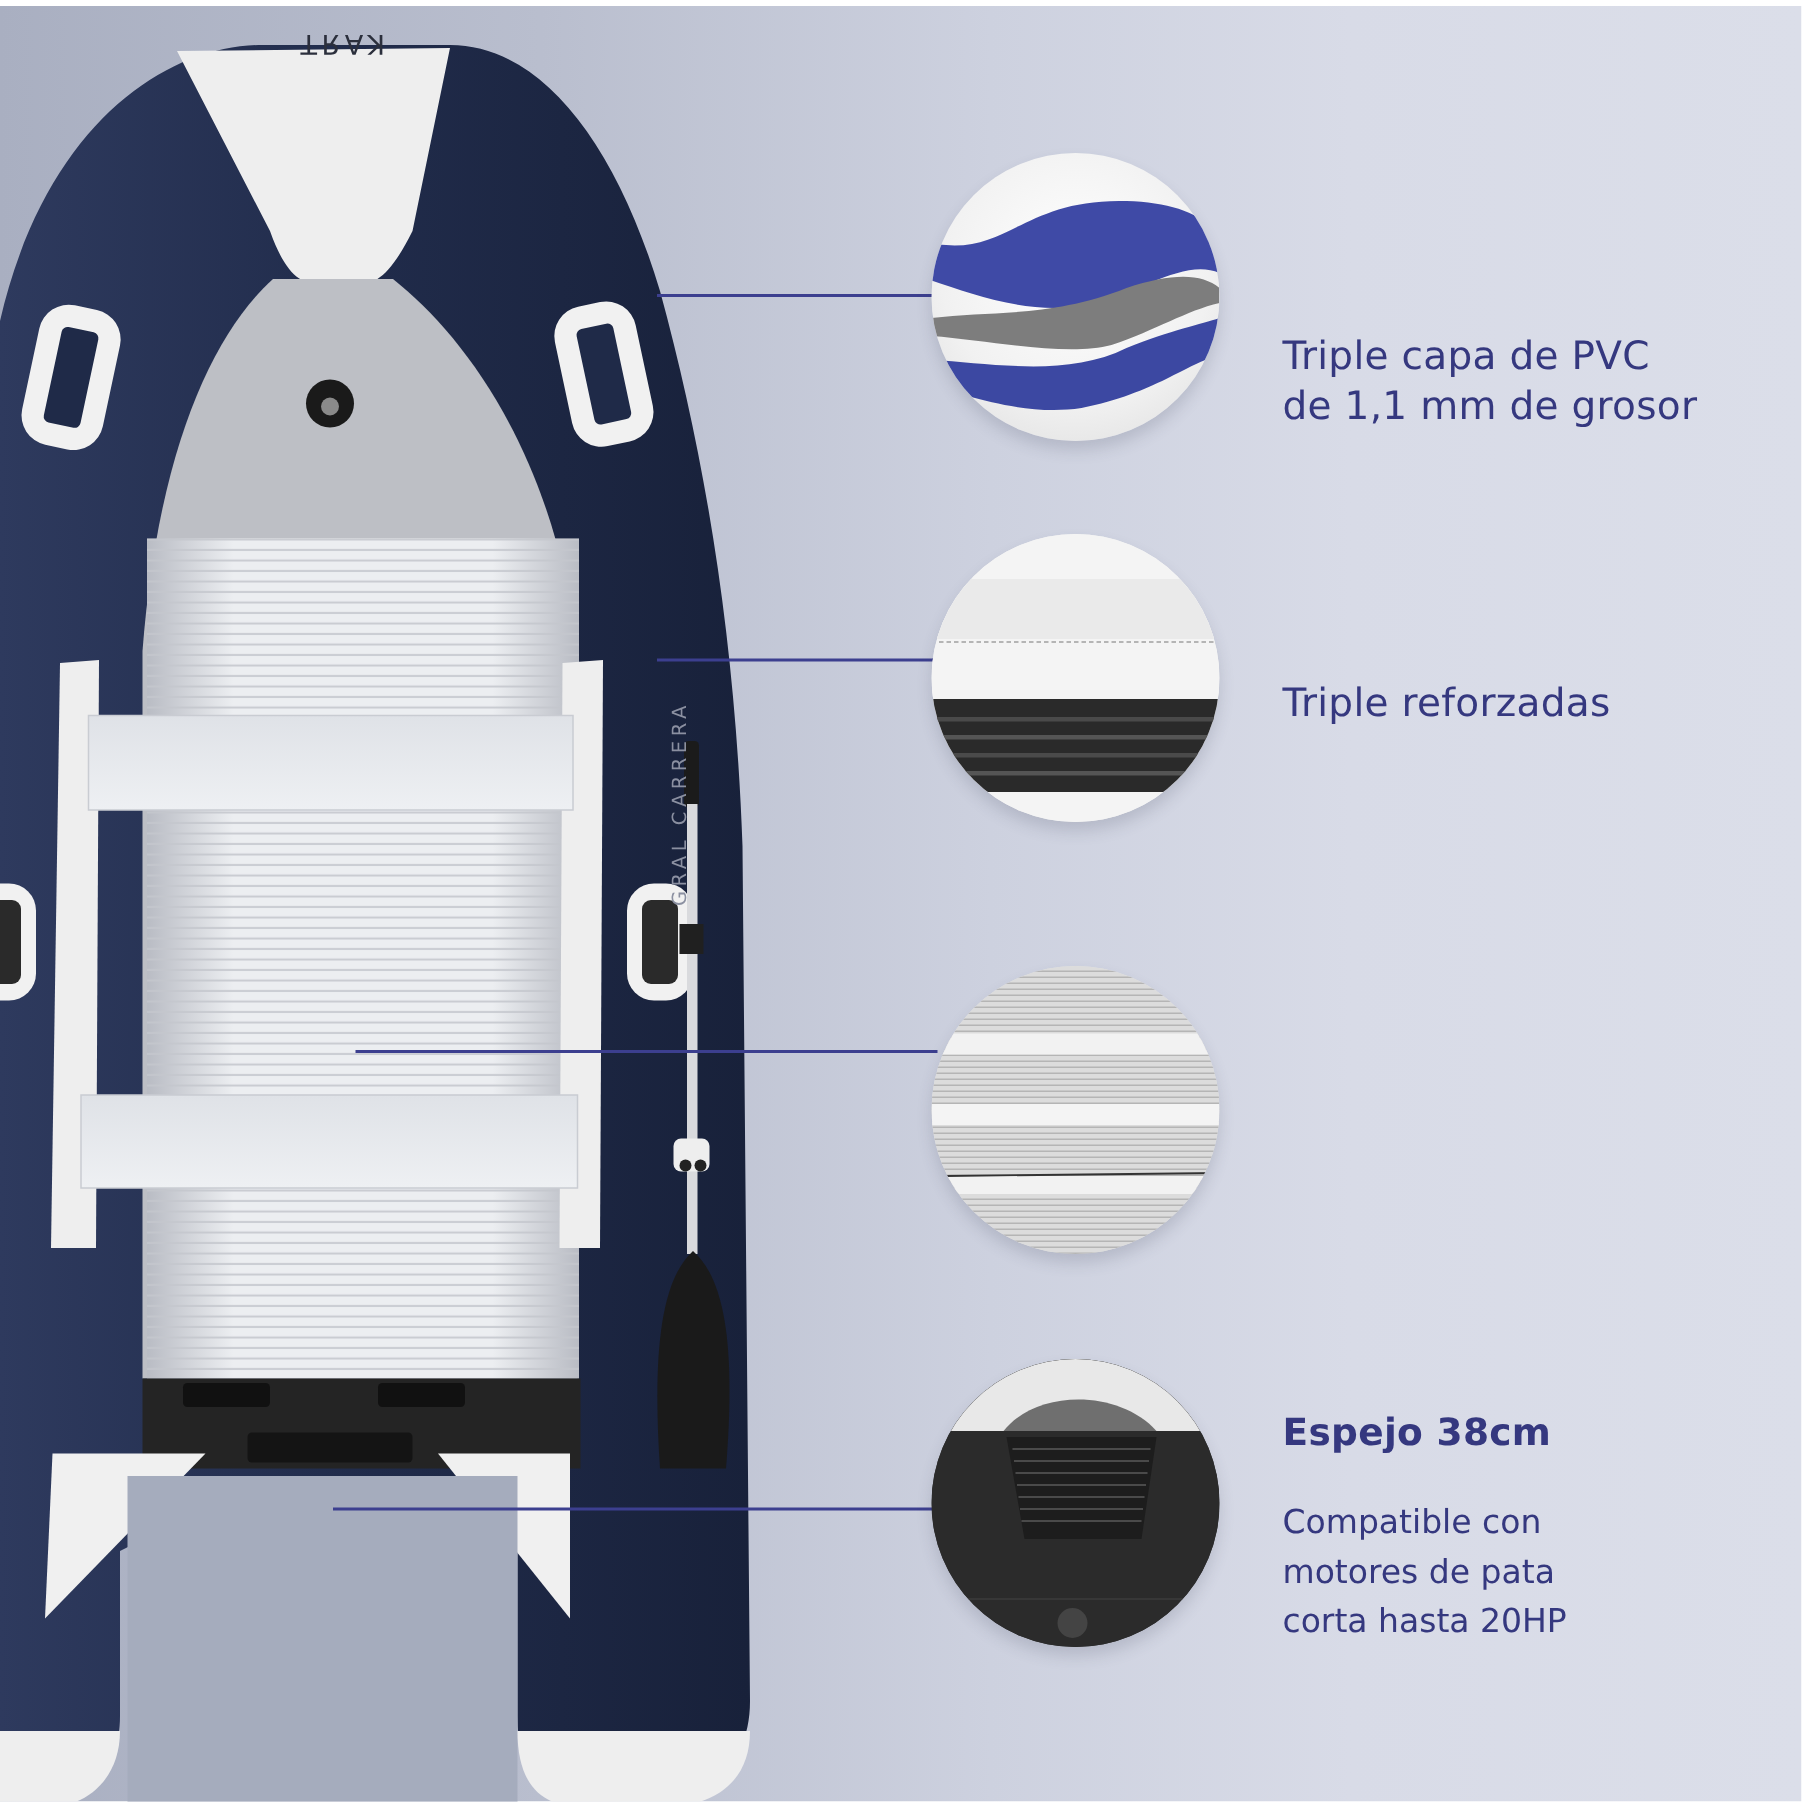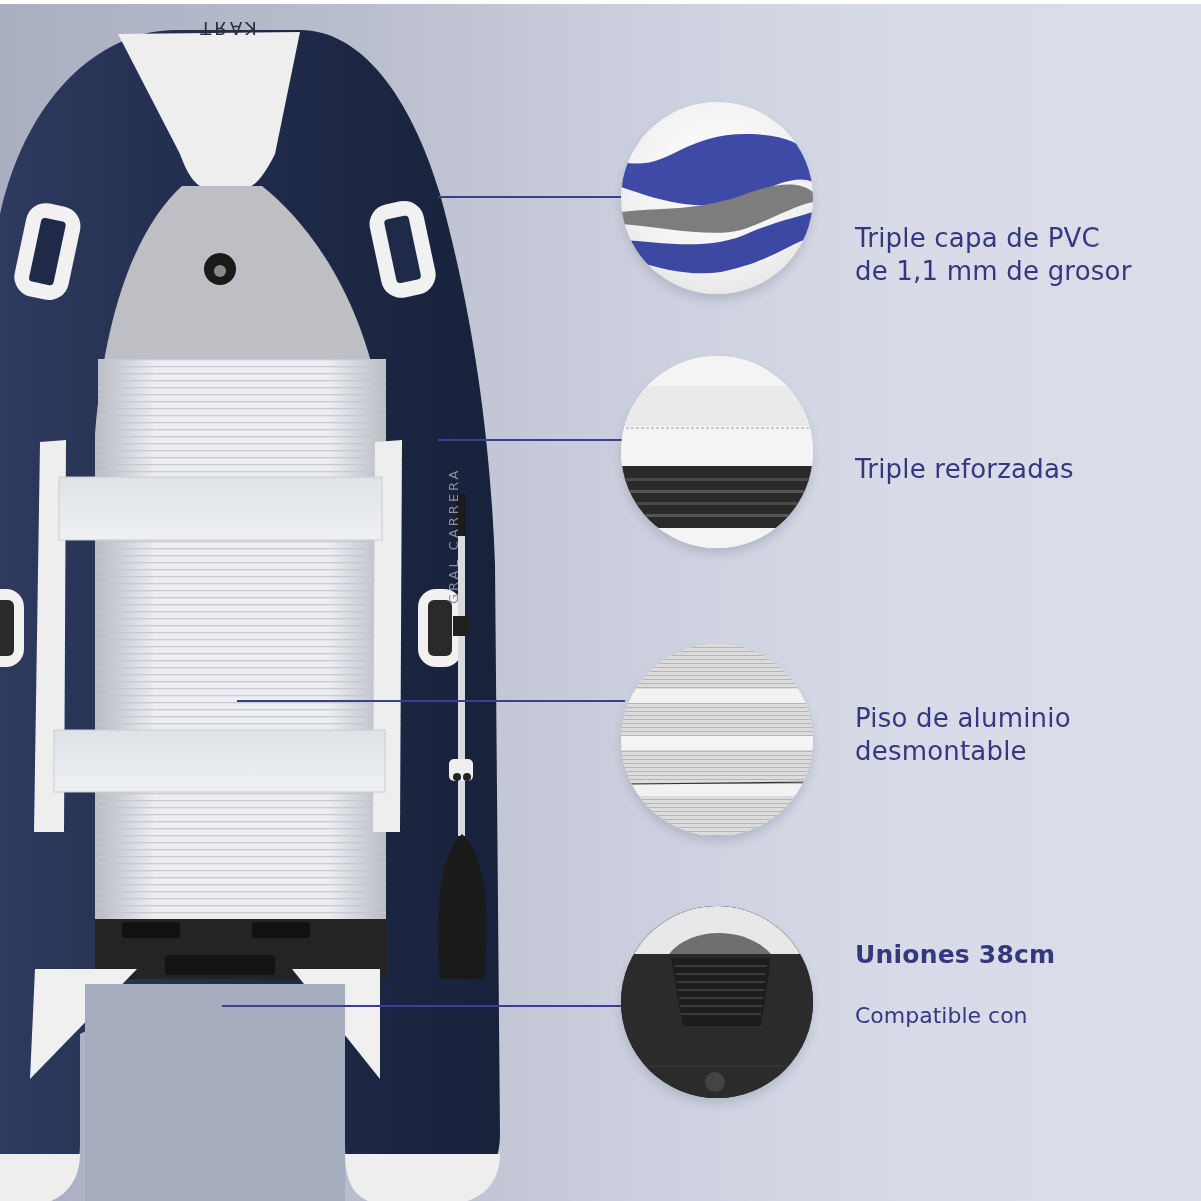--- a/index.html
+++ b/index.html
@@ -198,25 +198,23 @@
 
   <div class="feature f1">
     <div class="feature-title">Triple capa de PVC</div>
     <div class="feature-title">de 1,1 mm de grosor</div>
   </div>
 
   <div class="feature f2">
     <div class="feature-title">Triple reforzadas</div>
   </div>
 
-  <div class="feature f3">
-    <div class="feature-title">Piso de aluminio</div>
-    <div class="feature-title">desmontable</div>
-  </div>
 
   <div class="feature f4">
-    <div class="feature-title bold">Uniones 38cm</div>
+    <div class="feature-title bold">Espejo 38cm</div>
     <div class="feature-sub">
       <div>Compatible con</div>
+      <div>motores de pata</div>
+      <div>corta hasta 20HP</div>
     </div>
   </div>
 
 </div>
 
 </body></html>

